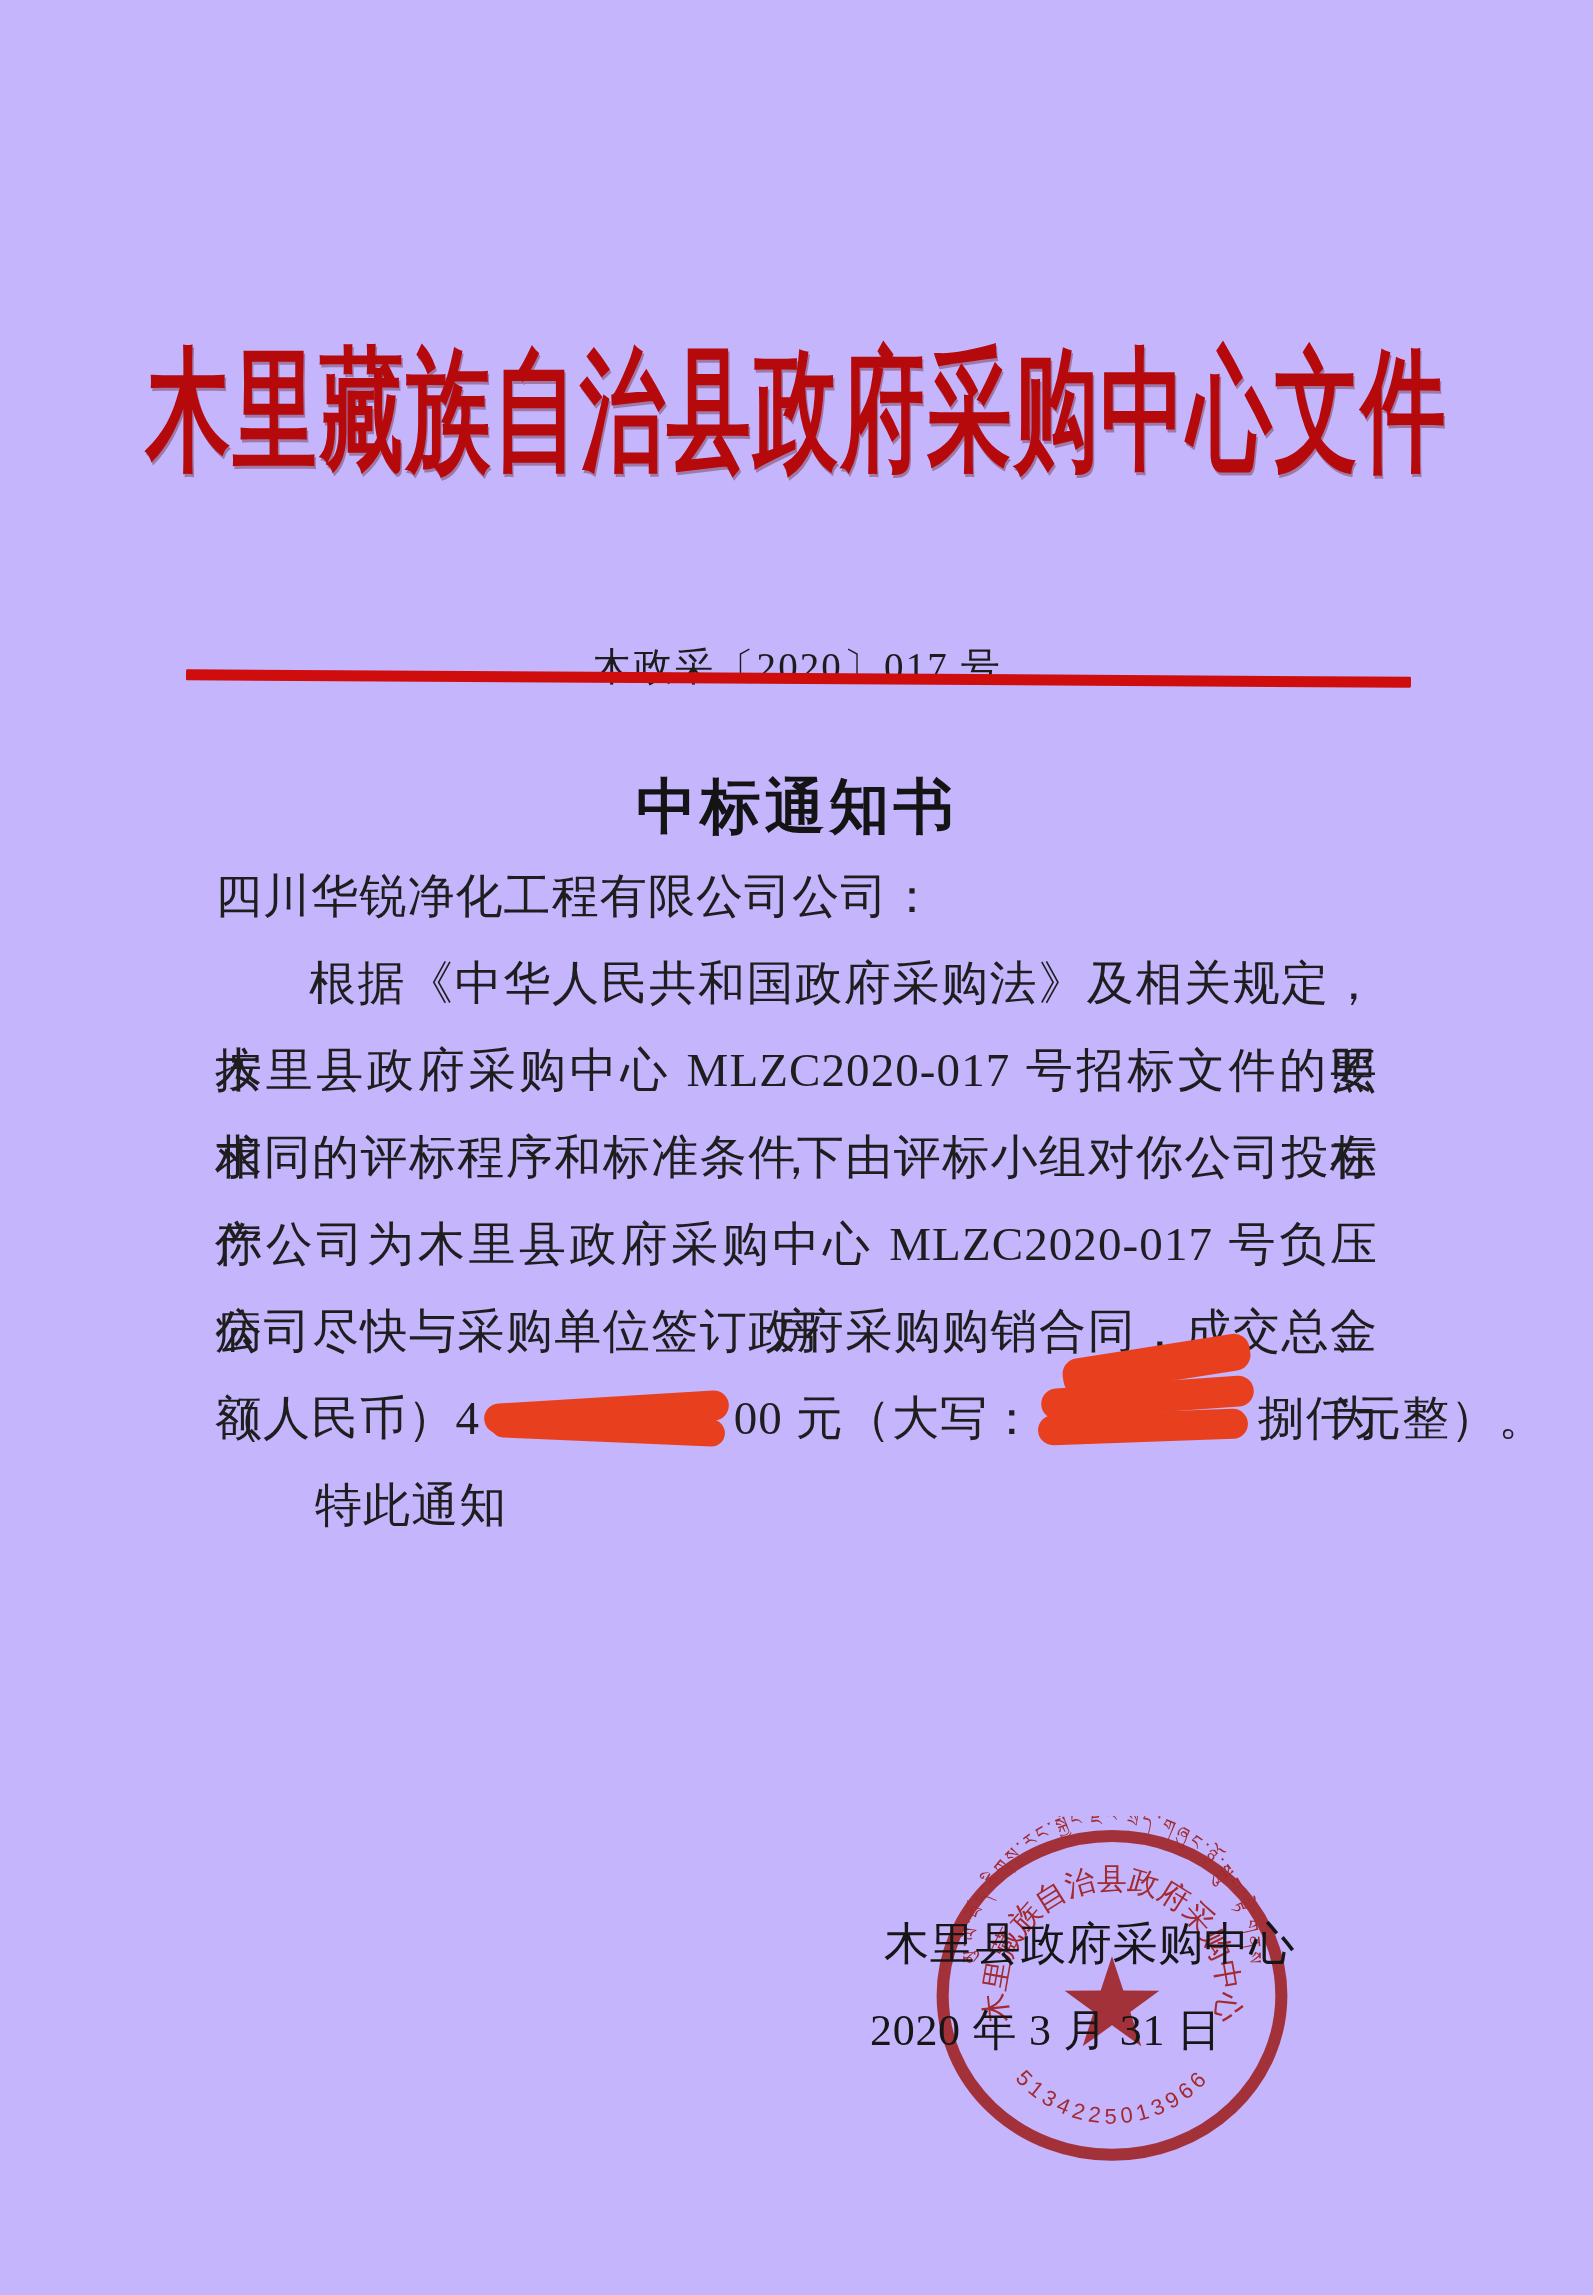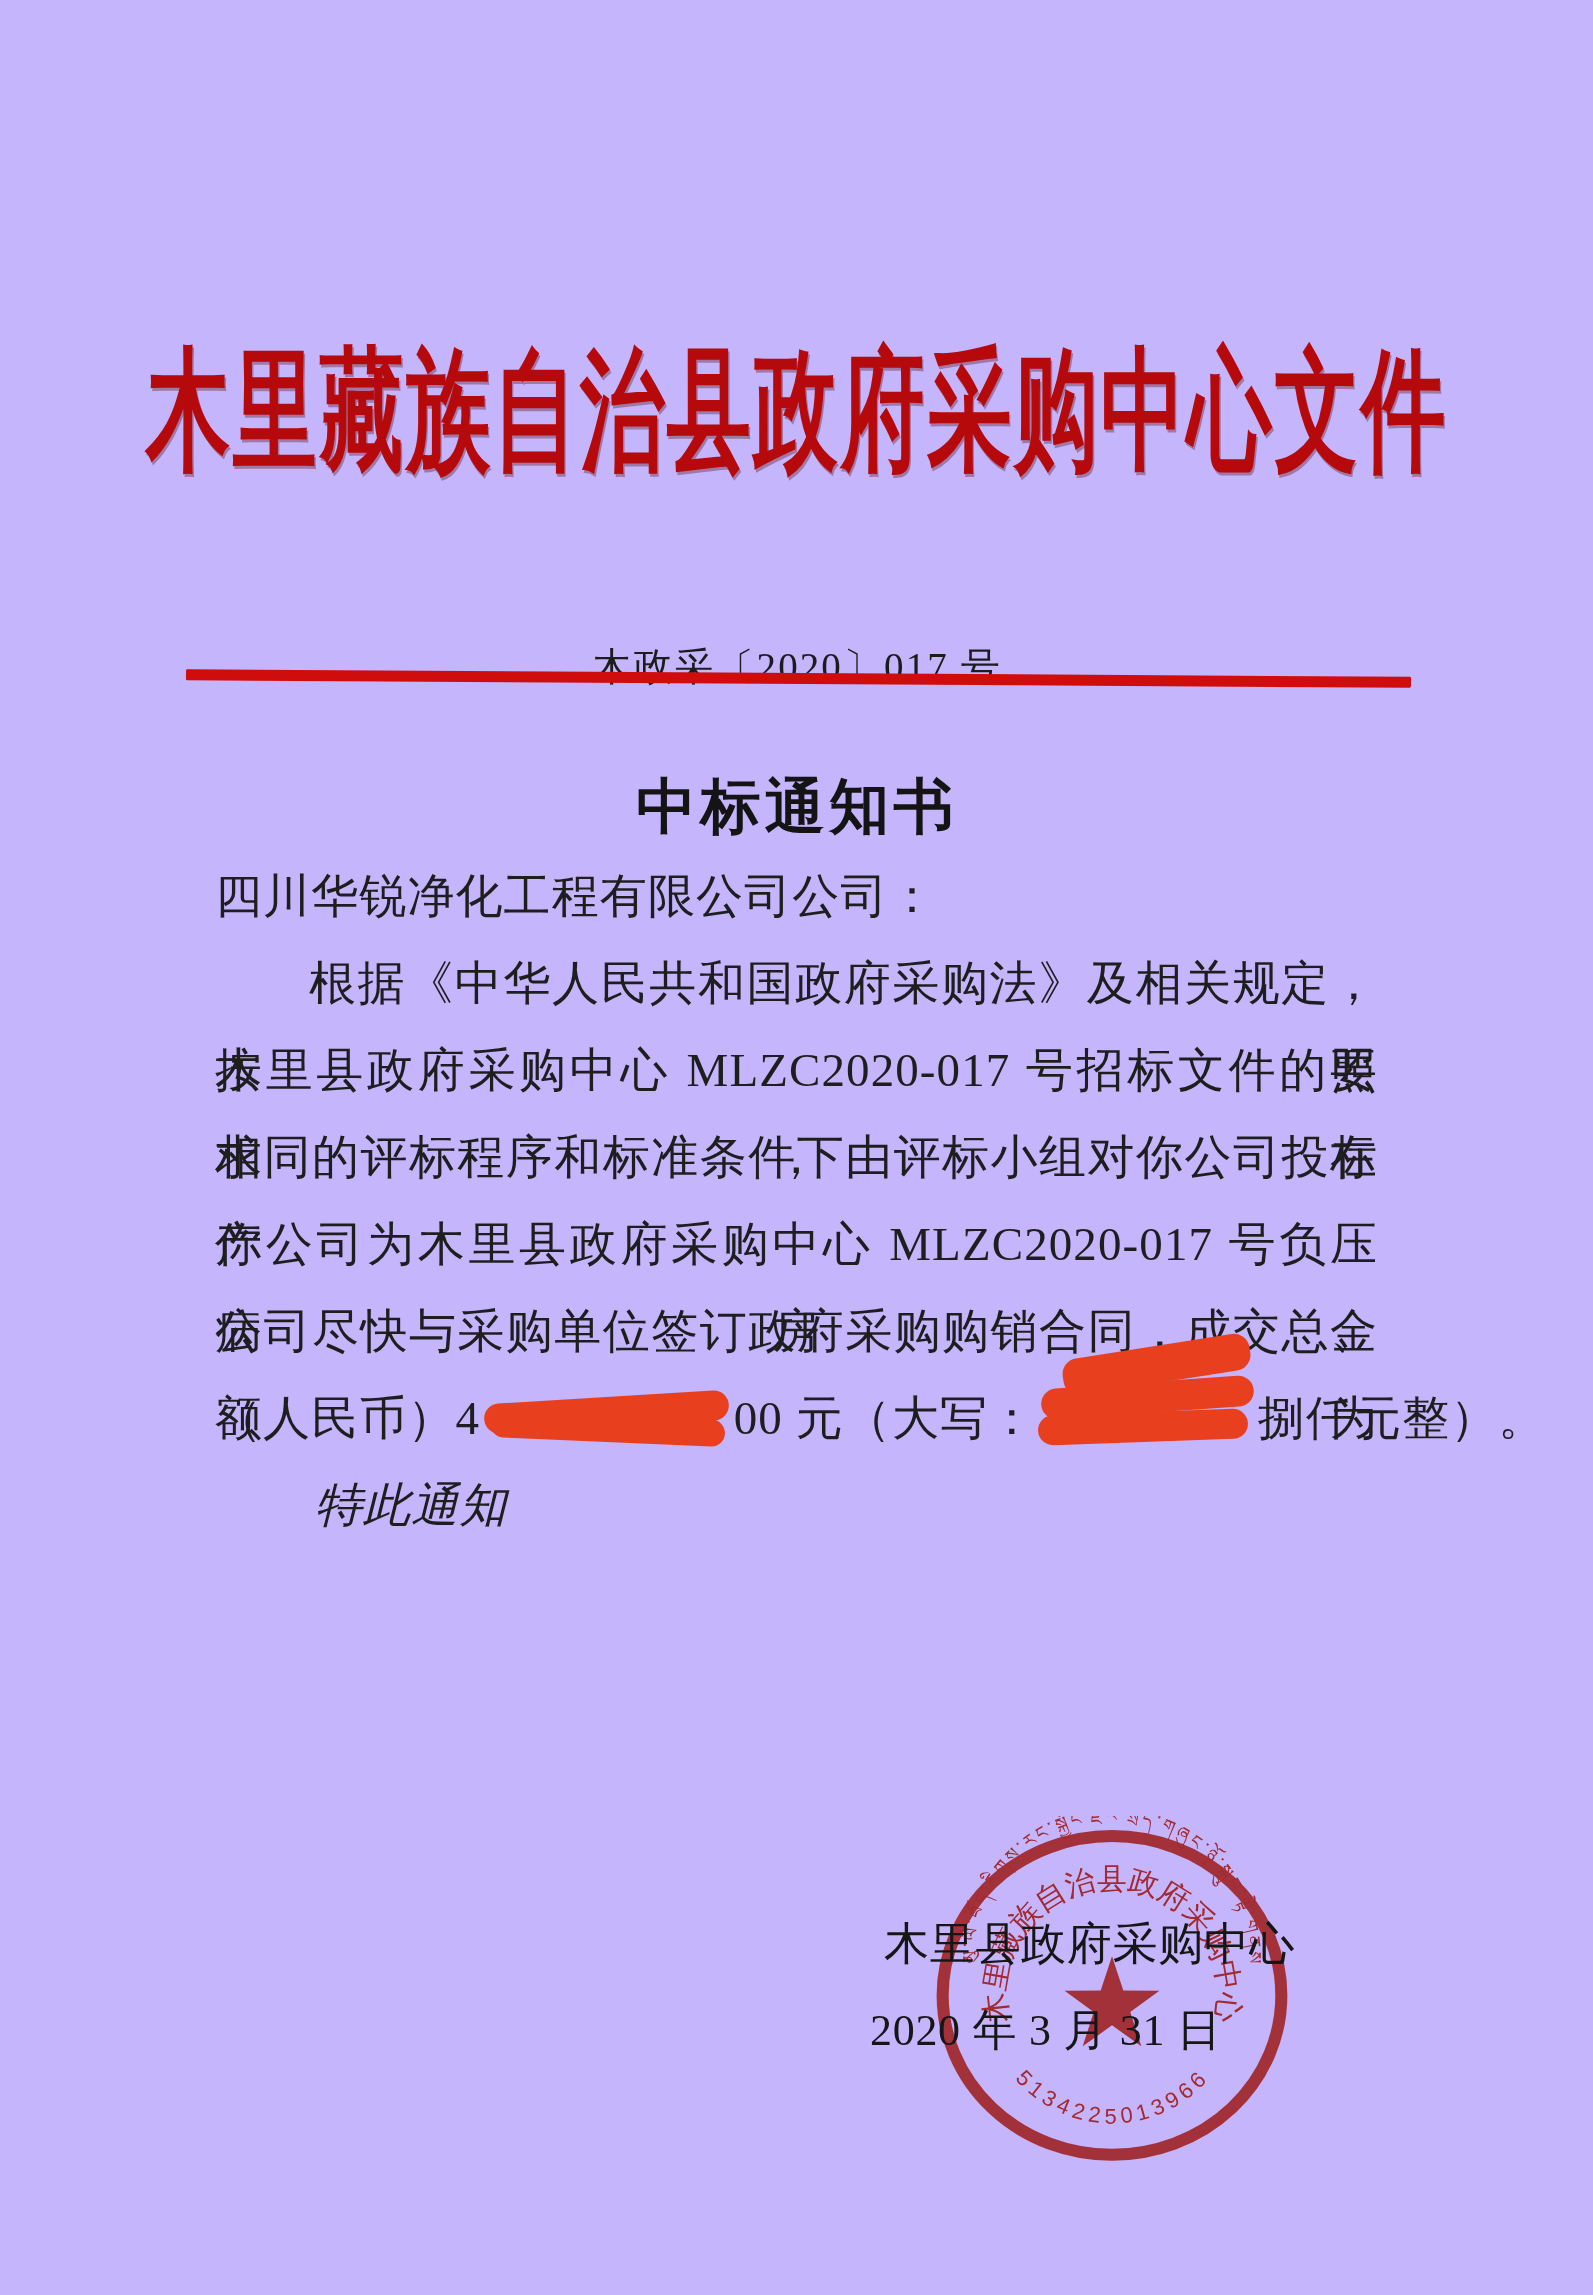--- a/index.html
+++ b/index.html
@@ -42,21 +42,21 @@
     white-space:nowrap;
   }
   
   .body{
     position:absolute;top:853px;left:215px;width:1163px;
     font-size:47px;letter-spacing:1.1px;color:#1e1e1e;
   }
   .line{height:87px;line-height:87px;white-space:nowrap;}
   .just{text-align:justify;text-align-last:justify;white-space:normal;}
   .indent{text-indent:94px;}
-  .closing{padding-left:100px;font-style:italic;}
+  .closing{padding-left:100px;}
   
   .redact{
     position:relative;display:inline-block;
     vertical-align:middle;margin:0 4.3px;
   }
   .redact i{
     position:absolute;display:block;
     background:#e8401f;border-radius:15.7px;
   }
   .r1{width:245px;height:56px;top:-4.3px;}

